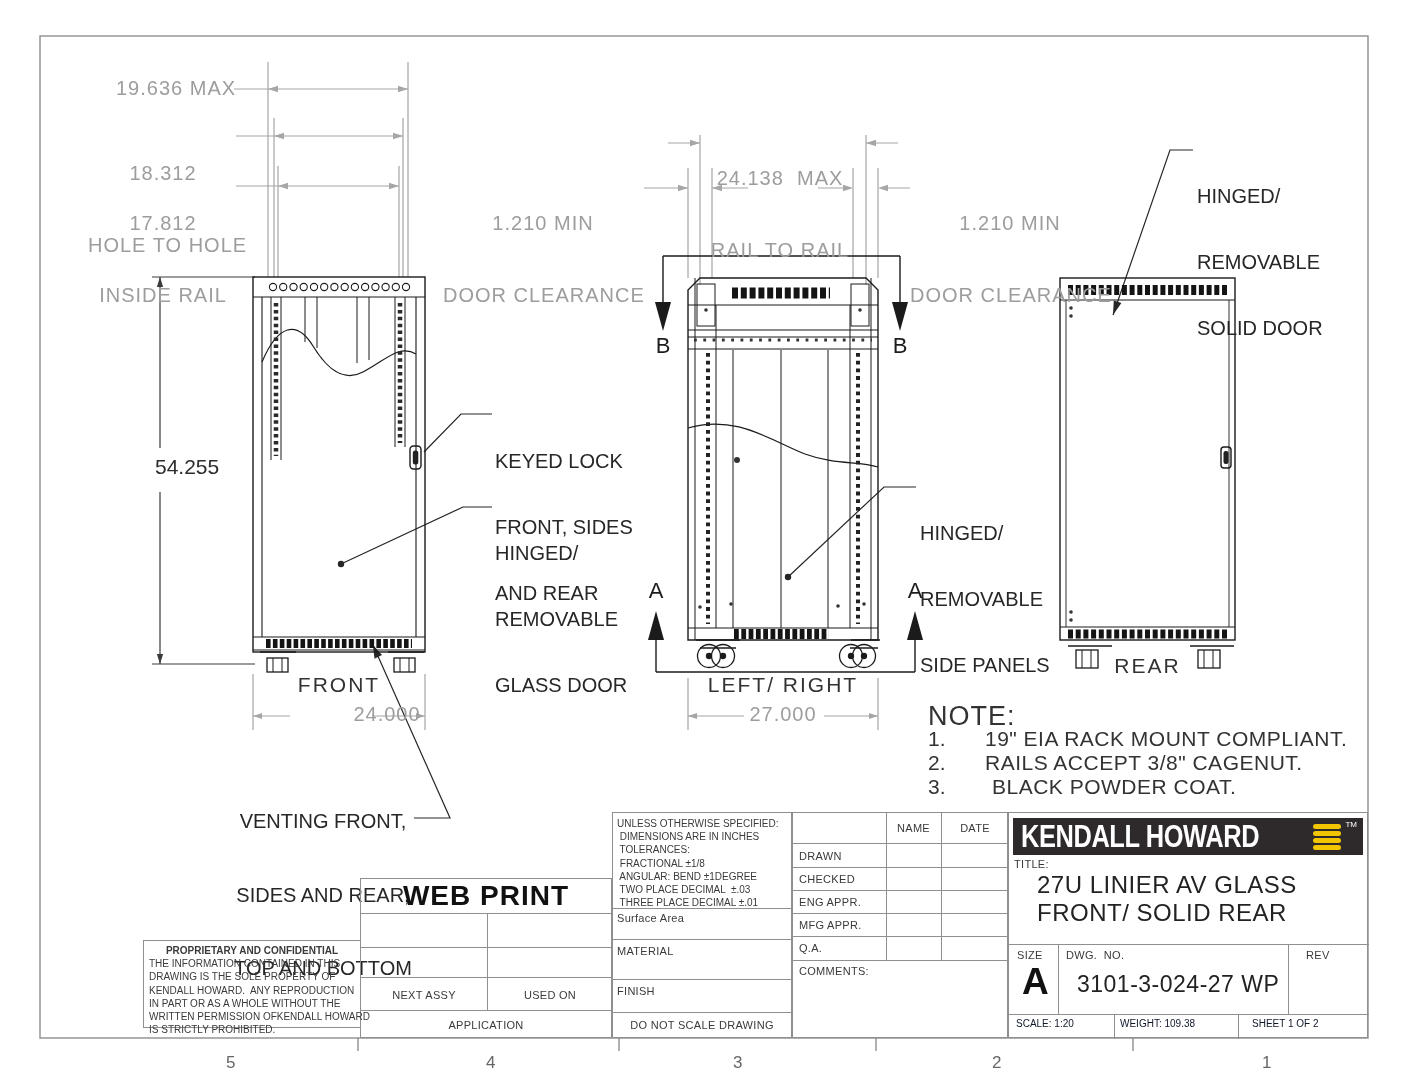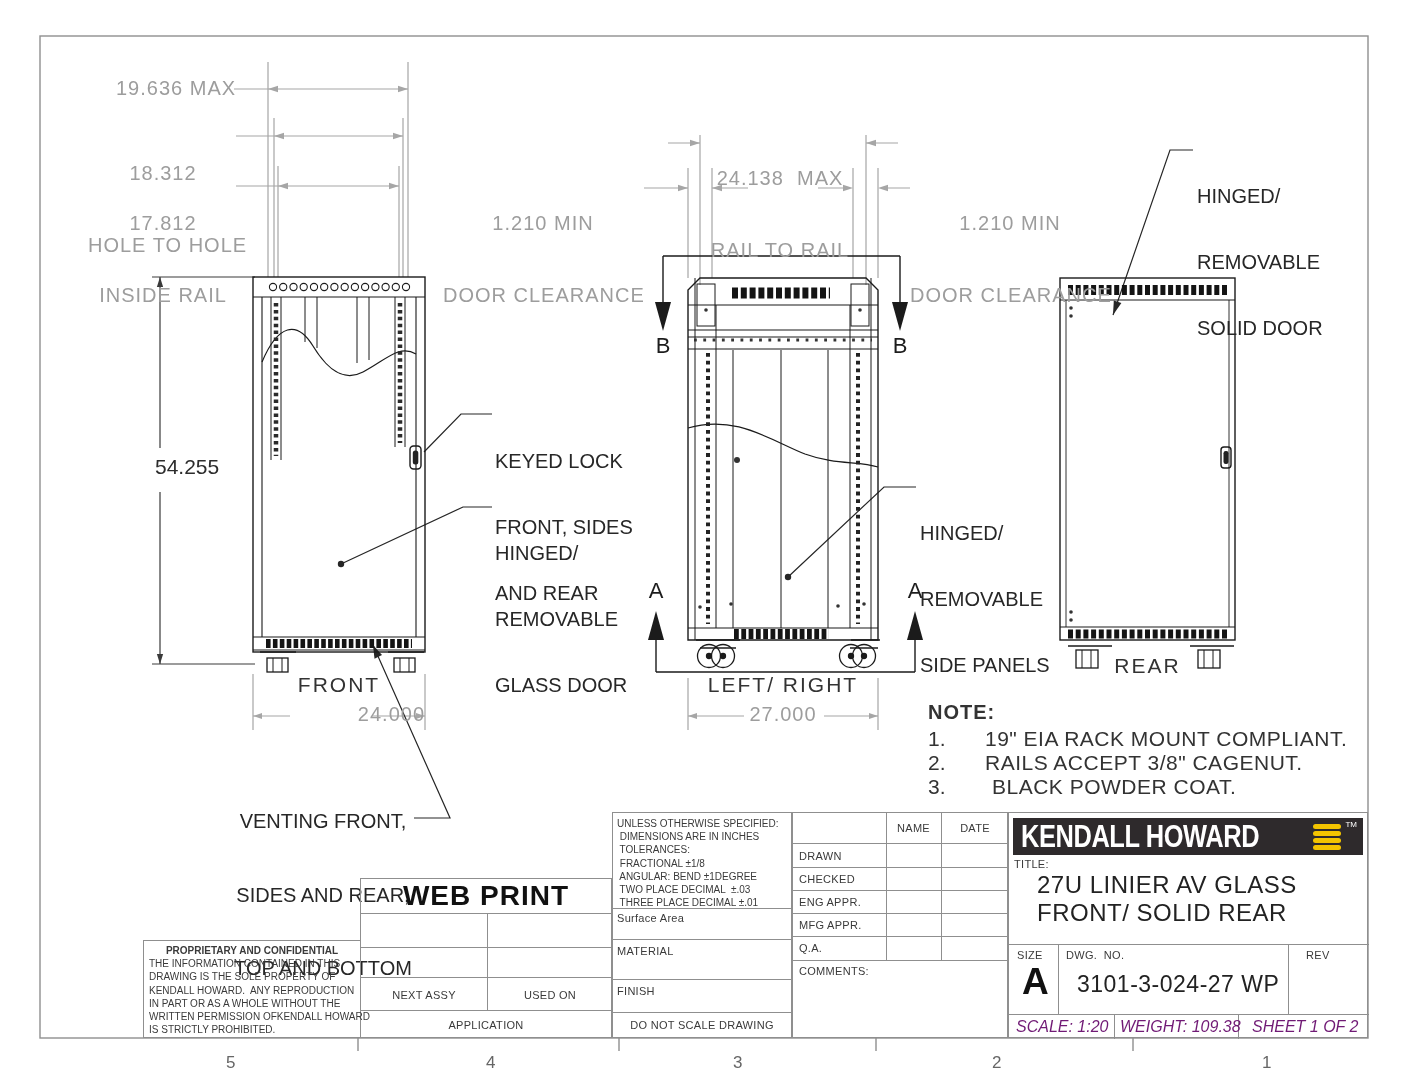--- a/index.html
+++ b/index.html
@@ -6,21 +6,21 @@
   body{font-family:"Liberation Sans", sans-serif;}
   #sheet{position:relative;width:1408px;height:1088px;background:#fff;overflow:hidden;}
   .abs{position:absolute;}
   svg{position:absolute;left:0;top:0;}
   .dim{color:#9d9d9d;font-size:20px;letter-spacing:1px;white-space:pre;}
   .dim2{text-align:center;line-height:24px;}
   .darkdim{color:#2c2c2c;background:#fff;padding:0 3px;font-size:21px;}
   .lbl{color:#272727;font-size:20px;line-height:22px;white-space:pre;}
   .viewlbl{color:#333;font-size:21px;letter-spacing:2px;text-align:center;white-space:pre;}
   .seclbl{color:#1d1d1d;font-size:22px;text-align:center;width:30px;}
-  .note-h{color:#333;font-size:20px;letter-spacing:1px;font-weight:bold;}
+  .note-h{color:#333;font-size:27px;letter-spacing:1px;}
   .note-num{color:#333;font-size:21px;}
   .note-t{color:#333;font-size:21px;letter-spacing:0.5px;white-space:pre;}
   .zone{color:#666;font-size:17px;}
   
   .tbx{border:1px solid #8f8f8f;box-sizing:border-box;color:#333;}
   .row{position:absolute;left:0;right:0;box-sizing:border-box;}
   .bb{border-bottom:1px solid #8f8f8f;}
   .small{font-size:11px;color:#3a3a3a;letter-spacing:0.3px;white-space:pre;}
   .tiny{font-size:10px;color:#3a3a3a;line-height:13.2px;white-space:pre;}
   .vline{position:absolute;border-left:1px solid #8f8f8f;}
@@ -31,21 +31,21 @@
   .logo-bar{position:absolute;left:4px;top:5px;width:350px;height:37px;background:#2e2a2c;
             display:flex;align-items:center;}
   .logo-text{color:#fff;font-weight:bold;font-size:31px;letter-spacing:-0.5px;
              transform:scaleX(0.82);transform-origin:left center;white-space:pre;margin-left:8px;}
   .logo-icon{position:absolute;right:22px;top:4px;width:28px;height:29px;}
   .logo-icon div{height:5px;background:#f3c400;border-radius:2.5px;margin-top:2px;}
   .logo-tm{position:absolute;right:6px;top:2px;color:#fff;font-size:8px;margin-left:8px;}
   .ttl{font-size:24px;color:#222;line-height:27px;letter-spacing:0.5px;white-space:pre;}
   .sizeA{font-size:37px;font-weight:bold;color:#111;}
   .dwgno{font-size:23px;color:#222;letter-spacing:0.5px;white-space:pre;}
-  .brow{font-size:16px;color:#701a75;white-space:pre;font-style:italic;}
+  .brow{font-size:10px;color:#0f172a;white-space:pre;}
 </style>
 </head>
 <body>
 
 <div id="sheet">
 
 <svg width="1408" height="1088" viewBox="0 0 1408 1088">
 
   <g stroke="#8f8f8f" fill="none" stroke-width="1.4">
     <rect x="40" y="36" width="1328" height="1002"></rect>
@@ -230,21 +230,21 @@
 </div>
 <div class="abs dim dim2" style="left:443px;top:163px;width:200px;">
   <div>1.210 MIN</div>
   <div>DOOR CLEARANCE</div>
 </div>
 <div class="abs dim dim2" style="left:910px;top:163px;width:200px;">
   <div>1.210 MIN</div>
   <div>DOOR CLEARANCE</div>
 </div>
 <div class="abs darkdim" style="left:104px;top:455px;margin-left:48px;">54.255</div>
-<div class="abs dim" style="left:253px;top:703px;width:172px;text-align:right;">24.000</div>
+<div class="abs dim" style="left:253px;top:703px;width:172px;text-align:center;padding-left:48px;">24.000</div>
 <div class="abs dim" style="left:688px;top:703px;width:190px;text-align:center;">27.000</div>
 
 <div class="abs viewlbl" style="left:253px;top:673px;width:172px;">FRONT</div>
 <div class="abs viewlbl" style="left:688px;top:673px;width:190px;">LEFT/ RIGHT</div>
 <div class="abs viewlbl" style="left:1060px;top:654px;width:175px;">REAR</div>
 
 <div class="abs seclbl" style="left:648px;top:333px;">B</div>
 <div class="abs seclbl" style="left:885px;top:333px;">B</div>
 <div class="abs seclbl" style="left:641px;top:578px;">A</div>
 <div class="abs seclbl" style="left:900px;top:578px;">A</div>
@@ -304,21 +304,21 @@
         <div class="vline" style="left:126px;top:0;height:30px;"></div>
       </div>
   <div class="row cellC small" style="top:132px;height:27px;">APPLICATION</div>
   <div class="row bb" style="top:99px;height:33px;">
     <div class="vline" style="left:126px;top:0;height:33px;"></div>
     <div class="abs cellC small" style="left:0;top:0;width:126px;height:33px;">NEXT ASSY</div>
     <div class="abs cellC small" style="left:126px;top:0;width:126px;height:33px;">USED ON</div>
   </div>
 </div>
 
-<div class="abs tbx" style="left:143px;top:940px;width:218px;height:98px;padding:3px 5px;">
+<div class="abs tbx" style="left:143px;top:940px;width:218px;height:88px;padding:3px 5px;">
   <div class="tiny" style="font-weight:bold;text-align:center;">PROPRIETARY AND CONFIDENTIAL</div>
   <div class="tiny">THE INFORMATION CONTAINED IN THIS</div>
   <div class="tiny">DRAWING IS THE SOLE PROPERTY OF</div>
   <div class="tiny">KENDALL HOWARD.  ANY REPRODUCTION</div>
   <div class="tiny">IN PART OR AS A WHOLE WITHOUT THE</div>
   <div class="tiny">WRITTEN PERMISSION OFKENDALL HOWARD</div>
   <div class="tiny">IS STRICTLY PROHIBITED.</div>
 </div>
 
 <div class="abs tbx" style="left:612px;top:812px;width:180px;height:226px;">

